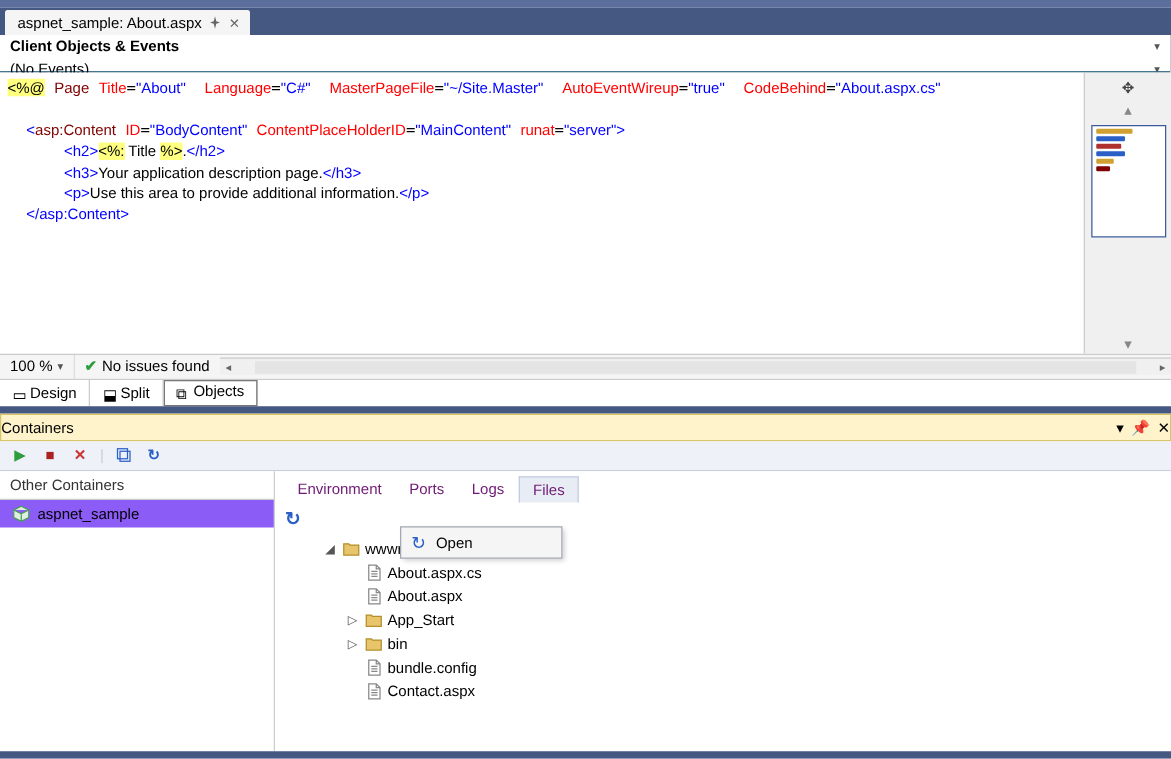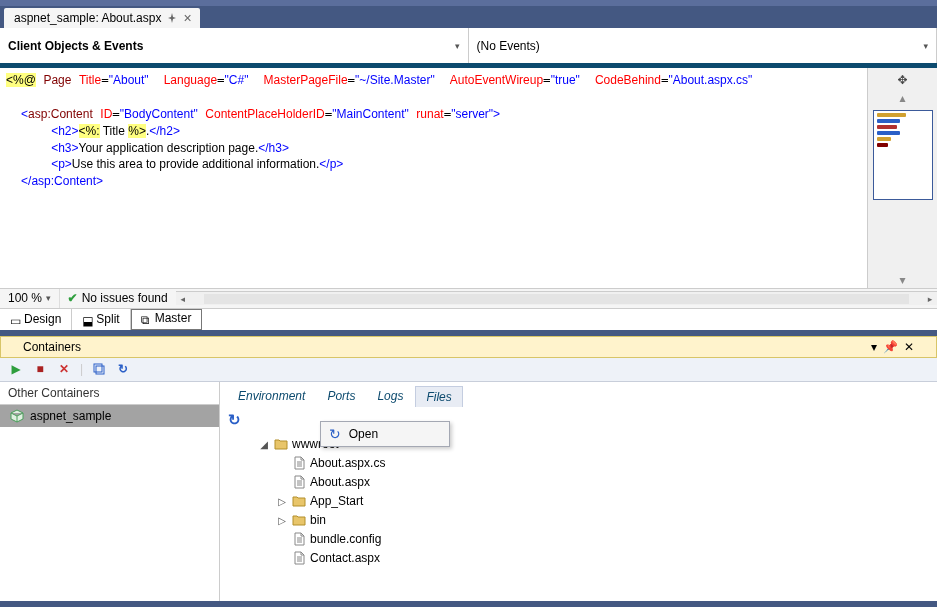--- a/index.html
+++ b/index.html
@@ -5,21 +5,21 @@
 * { margin: 0; padding: 0; box-sizing: border-box; font-family: "Segoe UI", Tahoma, sans-serif; font-size: 12px; }
 body { background: #fff; width: 937px; height: 607px; overflow: hidden; display: flex; flex-direction: column; }
 
 .topbar { background: #5b6e9c; height: 6px; }
 
 .tab-strip { background: #445882; height: 22px; display: flex; align-items: flex-end; padding-left: 4px; }
 .tab { background: #f5f5f5; padding: 3px 8px 3px 10px; display: flex; align-items: center; gap: 6px; border-top-left-radius: 2px; border-top-right-radius: 2px; justify-content: center; }
 .tab-icon { width: 10px; height: 10px; }
 .tab-close { color: #666; font-size: 14px; line-height: 10px; cursor: default; }
 
-.dropdown-row { display: flex; border-bottom: 5px solid #0c4a6e; background: #fff; height: 40px; }
+.dropdown-row { display: flex; border-bottom: 1px solid #0c4a6e; background: #fff; height: 30px; flex-direction: column; }
 .dropdown { flex: 1; padding: 2px 8px; border-right: 1px solid #ccc; display: flex; align-items: center; justify-content: space-between; }
 .dropdown .arrow { color: #555; font-size: 9px; }
 
 .editor-area { display: flex; flex: 1; min-height: 0; }
 .code-pane { flex: 1; background: #fff; font-family: Consolas, monospace; font-size: 12.5px; padding: 4px 6px; line-height: 1.35; overflow: hidden; white-space: pre; }
 .gutter-right { width: 70px; background: #f0f0f0; border-left: 1px solid #ccc; display: flex; flex-direction: column; align-items: center; padding-top: 4px; gap: 2px; }
 .gutter-btn { width: 62px; height: 16px; display:flex; align-items:center; justify-content:center; color:#444; }
 .minimap { width: 60px; height: 90px; border: 1px solid #3b5a9a; background: #fff; margin-top: 2px; }
 .minimap-line { height: 4px; margin: 2px 3px; border-radius:1px; }
 
@@ -37,39 +37,39 @@
 
 .hbar { height:14px; background:#f0f0f0; border-top:1px solid #ccc; display:flex; align-items:center; }
 .hbar-track { flex:1; margin:0 14px; height:10px; background:#e4e4e4; }
 .hbar-arrow { width:14px; text-align:center; color:#666; font-size:9px; }
 
 .view-tabs { display:flex; height:22px; border-top:1px solid #ccc; background:#fff; }
 .view-tab { padding:2px 10px; border-right:1px solid #ccc; display:flex; align-items:center; gap:4px; }
 .view-tab.active { background:#fff; border-bottom:2px solid #fff; font-weight:normal; outline:1px solid #777; outline-offset:-1px; }
 .vt-icon { width:10px; height:10px; display:inline-block; }
 
-.panel-header { background:#fff3cc; border:1px solid #d8c568; height:22px; display:flex; align-items:center; justify-content:space-between; padding:0 22px; }
+.panel-header { background:#fff3cc; border:1px solid #d8c568; height:22px; display:flex; align-items:center; justify-content:space-between; padding:0 0; }
 .panel-header .right-icons { display:flex; gap:6px; align-items:center; }
 .panel-toolbar { background:#eef2f8; height:24px; border-bottom:1px solid #c8ceda; display:flex; align-items:center; gap:8px; padding:0 8px; }
 .tb-btn { width:16px; height:16px; display:flex; align-items:center; justify-content:center; }
 .tb-play { color:#2e9e3d; }
 .tb-stop { color:#a22; }
 .tb-x { color:#c33; font-weight:bold; }
 .tb-refresh { color:#2a5fc7; font-weight:bold; }
 
 .panel-body { display:flex; flex:1; min-height:0; }
 .panel-side { width:220px; border-right:1px solid #ccc; background:#fff; }
 .panel-side-header { padding:4px 8px; border-bottom:1px solid #ccc; color:#333; }
 .side-item { padding:4px 10px; display:flex; align-items:center; gap:6px; }
-.side-item.sel { background:#a3a3a3; }
+.side-item.sel { background:#8b5cf6; }
 .cube-icon { width:14px; height:14px; }
 
 .panel-main { flex:1; display:flex; flex-direction:column; background:#fff; }
 .panel-tabs { display:flex; gap:2px; padding:4px 8px 0 8px; }
-.ptab { padding:3px 10px; color:#0c4a6e;font-style:italic; }
+.ptab { padding:3px 10px; color:#701a75; }
 .ptab.active { background:#e8ecf4; border:1px solid #c4cde0; border-bottom:none; }
 .ptoolbar { padding:4px 8px; }
 .file-tree { padding: 2px 12px 0 20px; overflow:hidden; }
 .tree-row { display:flex; align-items:center; gap:4px; height:19px; padding-left:0; }
 .tree-row .exp { width:12px; color:#555; font-size:10px; text-align:center; }
 .tree-row .ficon { width:14px; height:14px; display:flex; align-items:center; justify-content:center; }
 .indent1 { padding-left:18px; }
 .indent2 { padding-left:36px; }
 .folder-img { fill:#e8c56a; stroke:#b38f2a; }
 .file-img { fill:#fff; stroke:#888; }
@@ -150,21 +150,21 @@
   <div class="view-tab">
       <span class="vt-icon">▭</span>
       <span>Design</span>
     </div>
   <div class="view-tab">
       <span class="vt-icon">⬓</span>
       <span>Split</span>
     </div>
   <div class="view-tab active">
       <span class="vt-icon">⧉</span>
-      <span>Master</span>
+      <span>Objects</span>
     </div>
 </div>
 
 <div style="height:6px;background:#445882"></div>
 
 <div class="panel-header">
   <span>Containers</span>
   <div class="right-icons">
     <span>▾</span>
     <span>📌</span>

